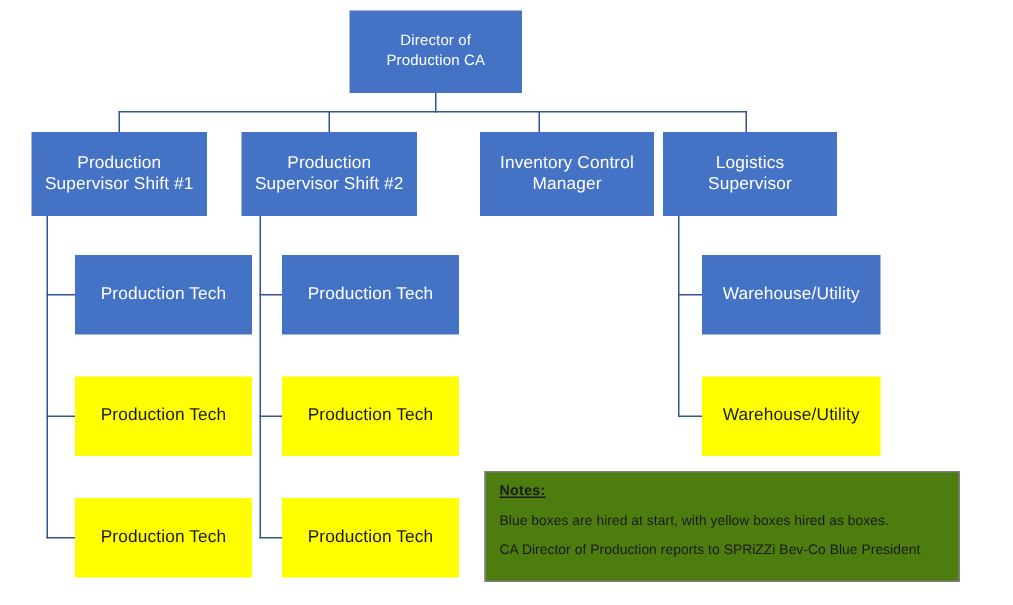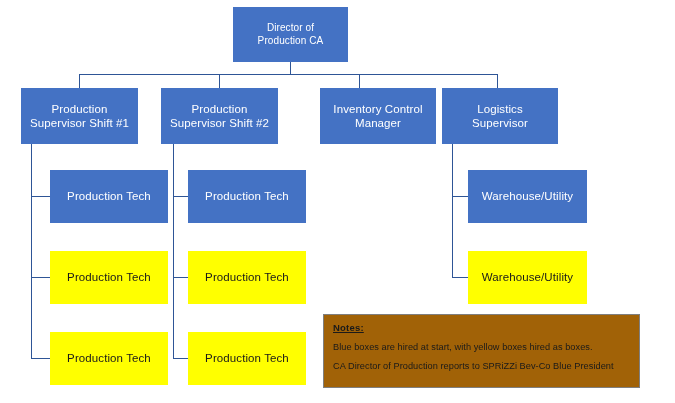--- a/index.html
+++ b/index.html
@@ -50,21 +50,21 @@
 
   
   #notes {
     position: absolute;
     left: 323px;
     top: 314px;
     width: 317px;
     height: 74px;
     box-sizing: border-box;
     border: 1px solid #7f7f7f;
-    background: #a16207;
+    background: #4d7c0f;
     padding: 7px 9px 0 9px;
     z-index: 4;
     font-family: "Liberation Sans", sans-serif;
   }
   #notes .notes-title {
     font-size: 9.5px;
     font-weight: bold;
     text-decoration: underline;
     color: #1a1a1a;
     margin: 0 0 9px 0;

